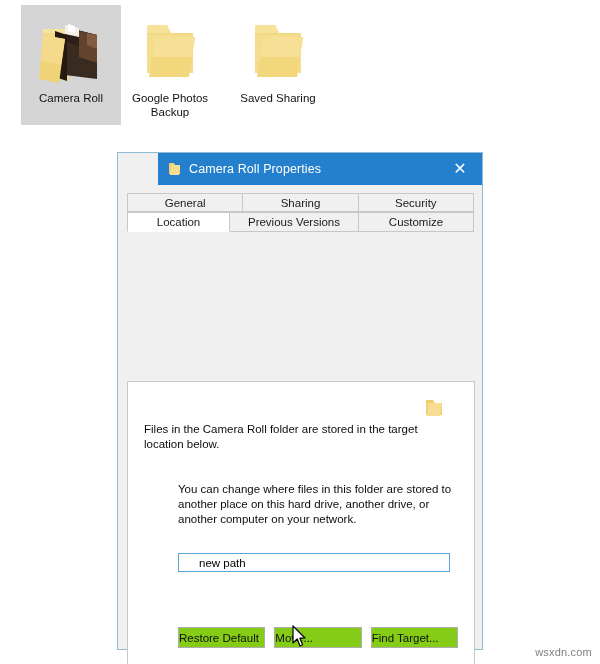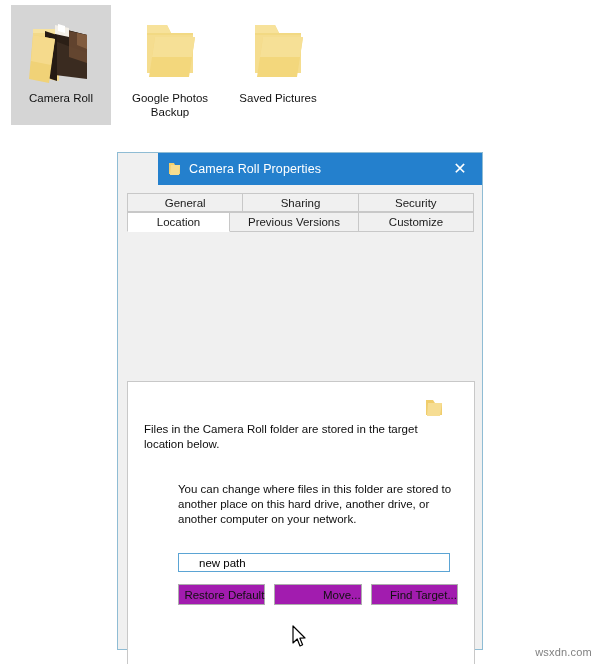--- a/index.html
+++ b/index.html
@@ -171,29 +171,30 @@
     font-size: 11.5px;
     color: #000000;
   }
   #action-buttons {
     margin: 12px 0 0 34px;
     display: flex;
     gap: 9px;
   }
   .btn {
     height: 21px;
-    background: #a21caf;
+    background: #84cc16;
     border: 1px solid #adadad;
     box-sizing: border-box;
     font-size: 11.5px;
     color: #101010;
     display: flex;
     align-items: center;
-    justify-content: flex-end;
+    justify-content: flex-start;
     cursor: default;
+    margin-top: 43px;
   }
   #btn-restore { width: 90px; }
   #btn-move { width: 90px; }
   #btn-find { width: 90px; }
 
   
   #cursor {
     position: absolute;
     left: 292px;
     top: 625px;
@@ -211,21 +212,21 @@
     font-size: 11px;
     color: #808080;
     letter-spacing: 0.2px;
   }
 </style>
 </head>
 <body>
 
 <div id="desktop">
 
-  <div class="desktop-icon selected" style="left:11px; top:5px;">
+  <div class="desktop-icon selected" style="left:21px; top:5px;">
     <div class="icon-art">
       <svg width="72" height="70" viewBox="0 0 72 70">
 
         <path d="M8 14 L8 62 L34 66 L34 18 Z" fill="#f2d98a"></path>
         <path d="M8 14 L8 18 L34 18 L34 14 Z" fill="#f7e3a0"></path>
 
         <path d="M30 12 L62 20 L62 64 L30 60 Z" fill="#3a2b20"></path>
         <path d="M30 12 L62 20 L62 38 L30 26 Z" fill="#2b1f16"></path>
 
         <path d="M44 16 L62 20 L62 48 L44 42 Z" fill="#6b4a33" opacity="0.85"></path>
@@ -259,21 +260,21 @@
   <div class="desktop-icon" style="left:228px; top:5px;">
     <div class="icon-art">
       <svg width="66" height="70" viewBox="0 0 66 70">
         <path d="M10 10 L30 10 L34 18 L56 18 L56 58 L10 58 Z" fill="#f2d983"></path>
         <path d="M10 10 L30 10 L34 18 L10 18 Z" fill="#f7e29b"></path>
         <path d="M10 20 L56 20 L56 58 L10 58 Z" fill="#f5dd8f"></path>
         <path d="M18 22 L58 22 L52 62 L12 62 Z" fill="#f3d77c"></path>
         <path d="M18 22 L58 22 L55 42 L15 42 Z" fill="#f6e096"></path>
       </svg>
     </div>
-    <div class="icon-label">Saved Pictures</div>
+    <div class="icon-label">Saved Sharing</div>
   </div>
 </div>
 
 <div id="dialog">
 
   <div id="titlebar">
     <span class="title-folder-icon">
       <svg width="13" height="14" viewBox="0 0 13 14">
         <path d="M1 1 L6 1 L7 3 L12 3 L12 12 L1 12 Z" fill="#f2cf6e"></path>
         <path d="M3 3 L12 3 L11 13 L2 13 Z" fill="#f6dd90"></path>

